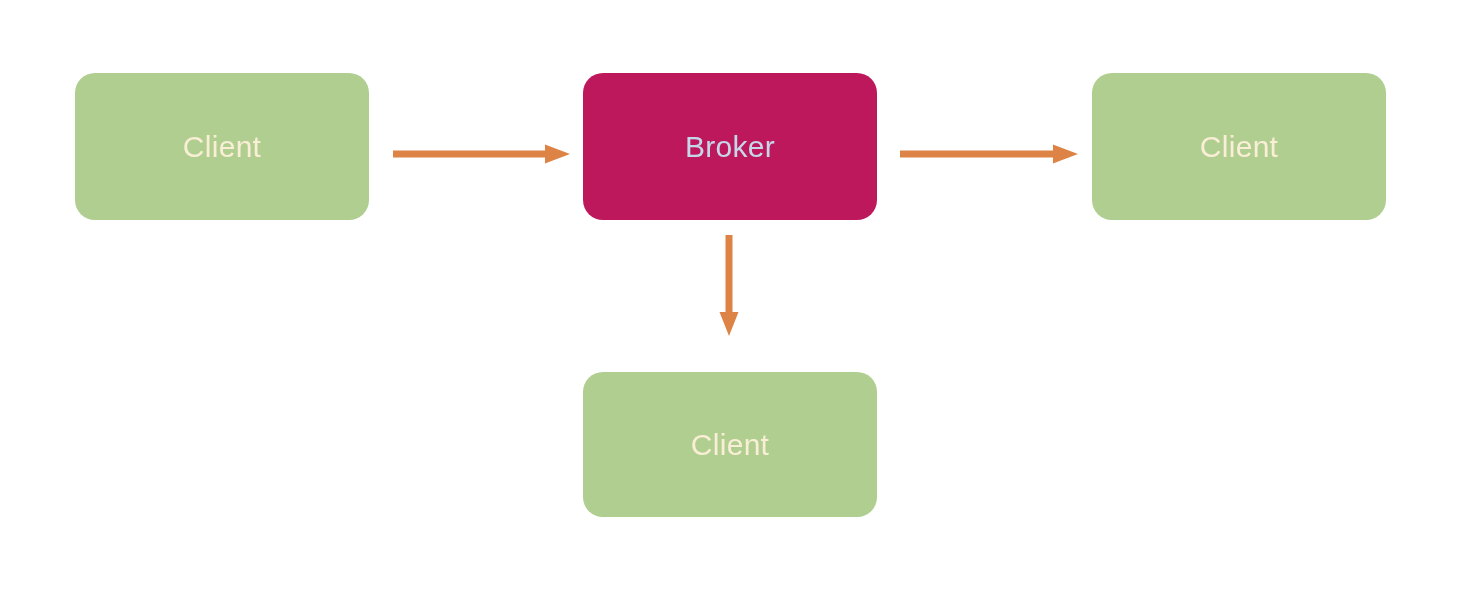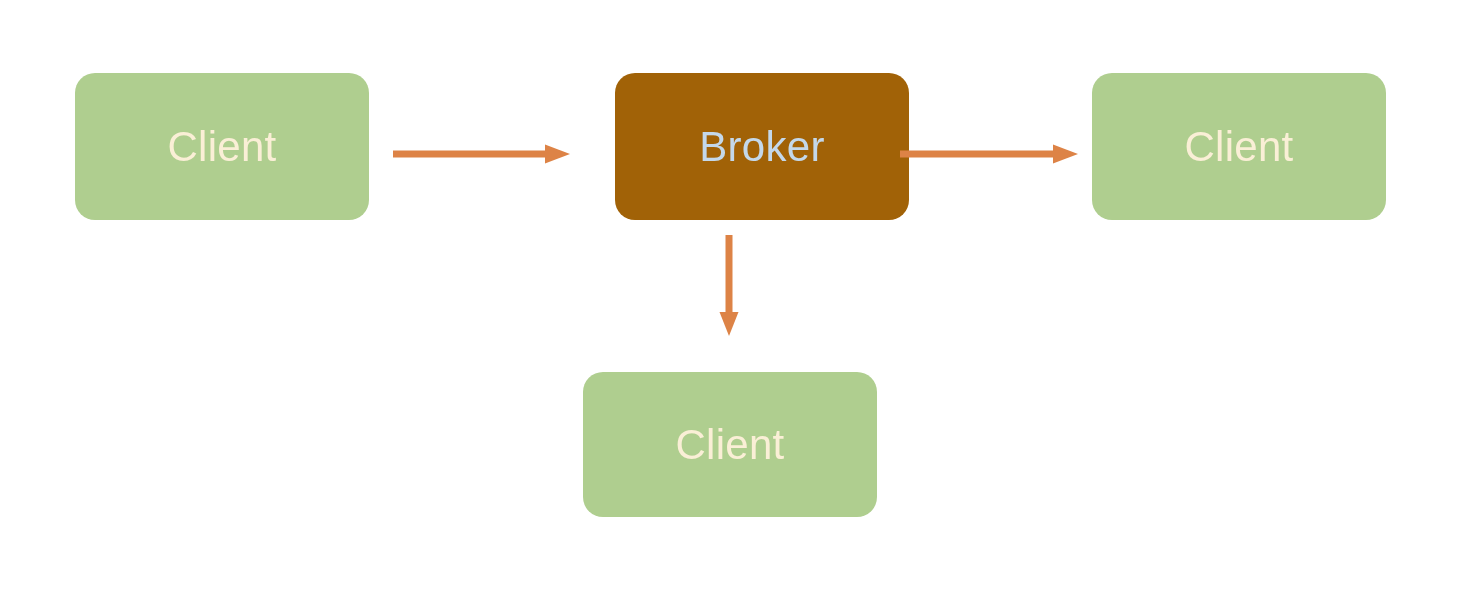--- a/index.html
+++ b/index.html
@@ -21,36 +21,35 @@
   }
   .node {
     position: absolute;
     display: flex;
     align-items: center;
     justify-content: center;
     border-radius: 20px;
     box-sizing: border-box;
   }
   .node-label {
-    font-size: 42px;
+    font-size: 30px;
     font-weight: 300;
     letter-spacing: 0.3px;
     line-height: 1;
     white-space: nowrap;
     user-select: none;
   }
   .node-client {
     background: #afce8f;
   }
   .node-client .node-label {
     color: #faefd6;
   }
   .node-broker {
-    background: #a16207;
-    margin-left: 32px;
+    background: #be185d;
   }
   .node-broker .node-label {
     color: #c4d8ea;
   }
 
   
   .connector {
     position: absolute;
     overflow: visible;
   }

